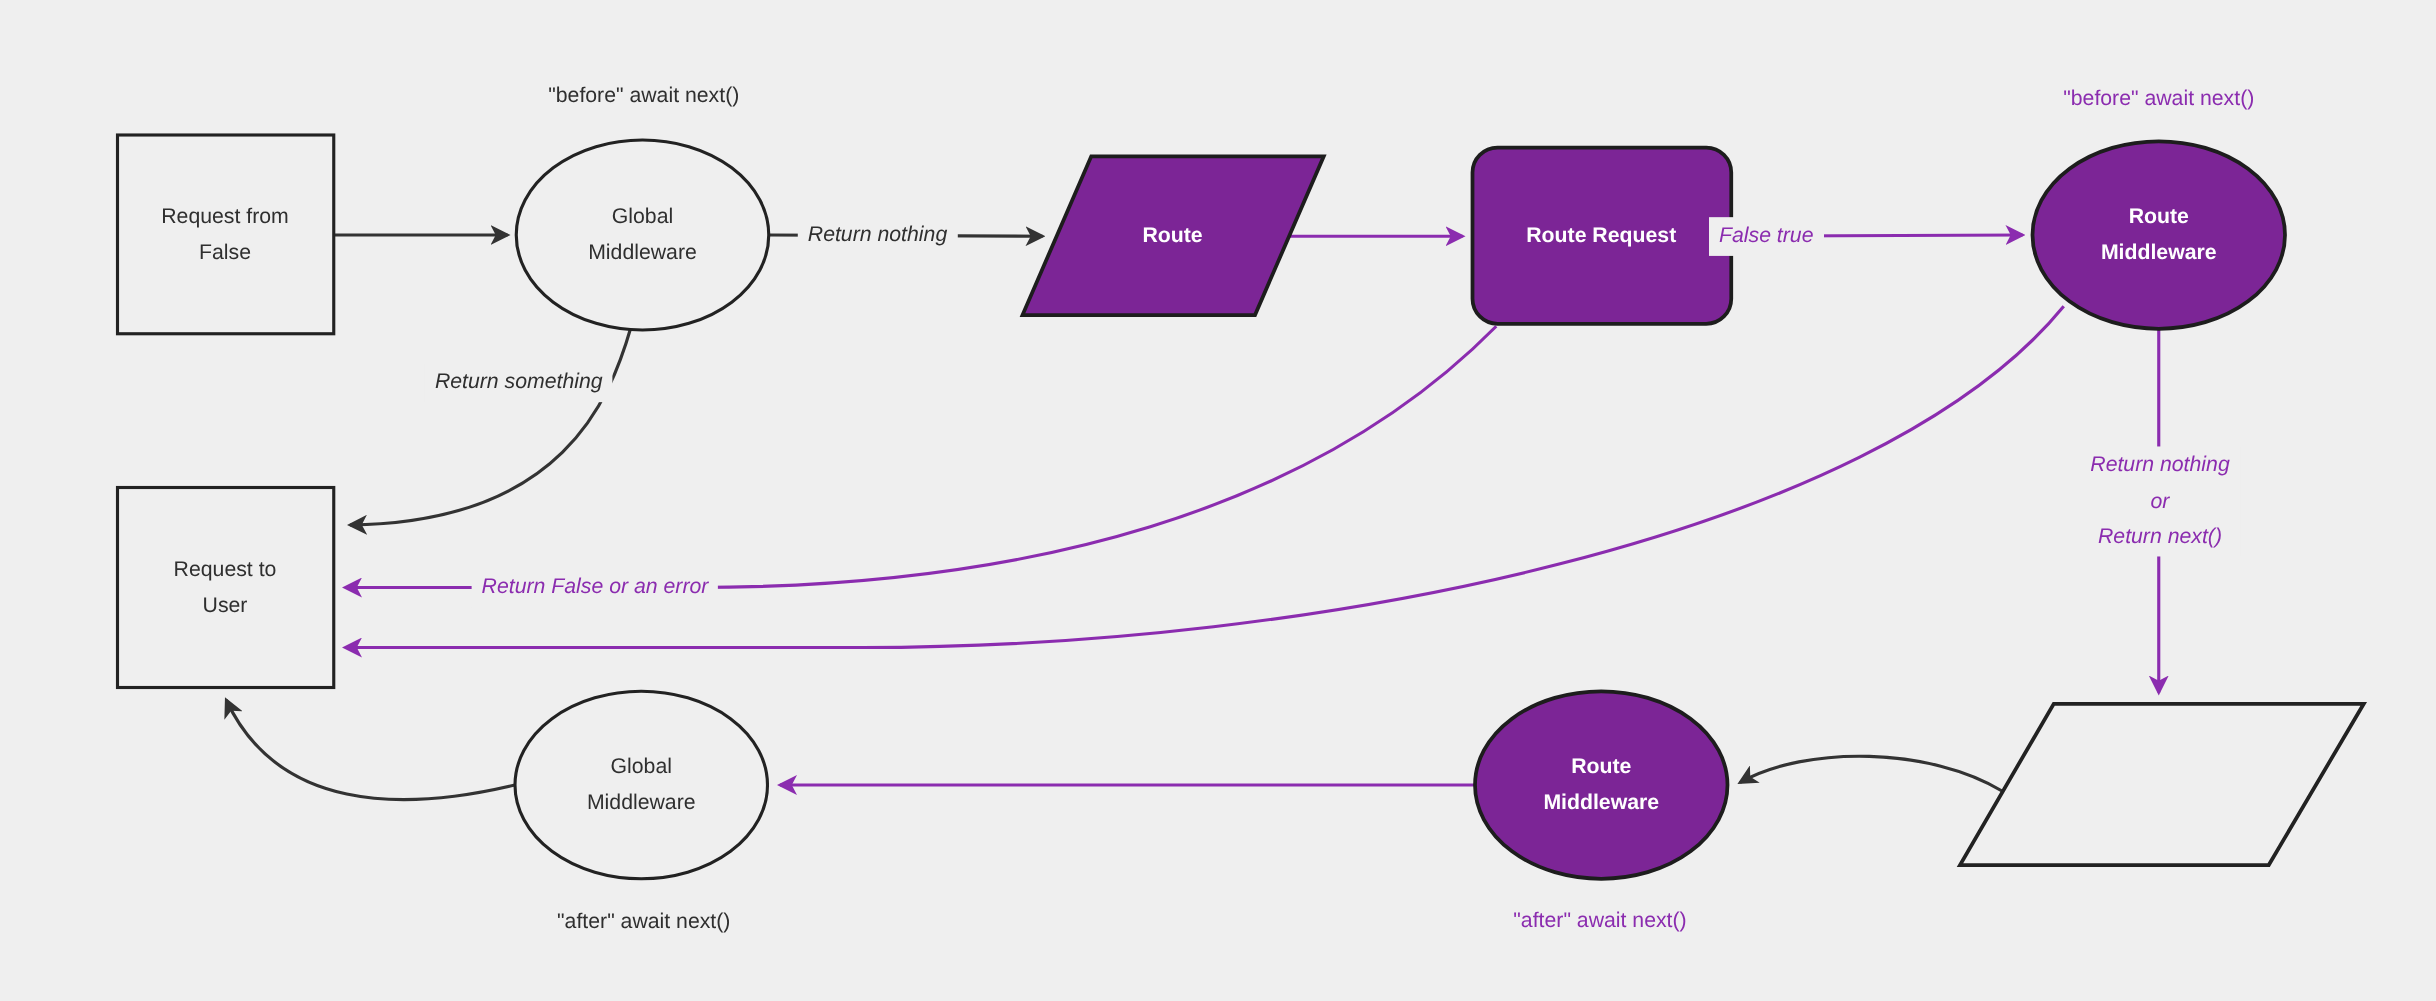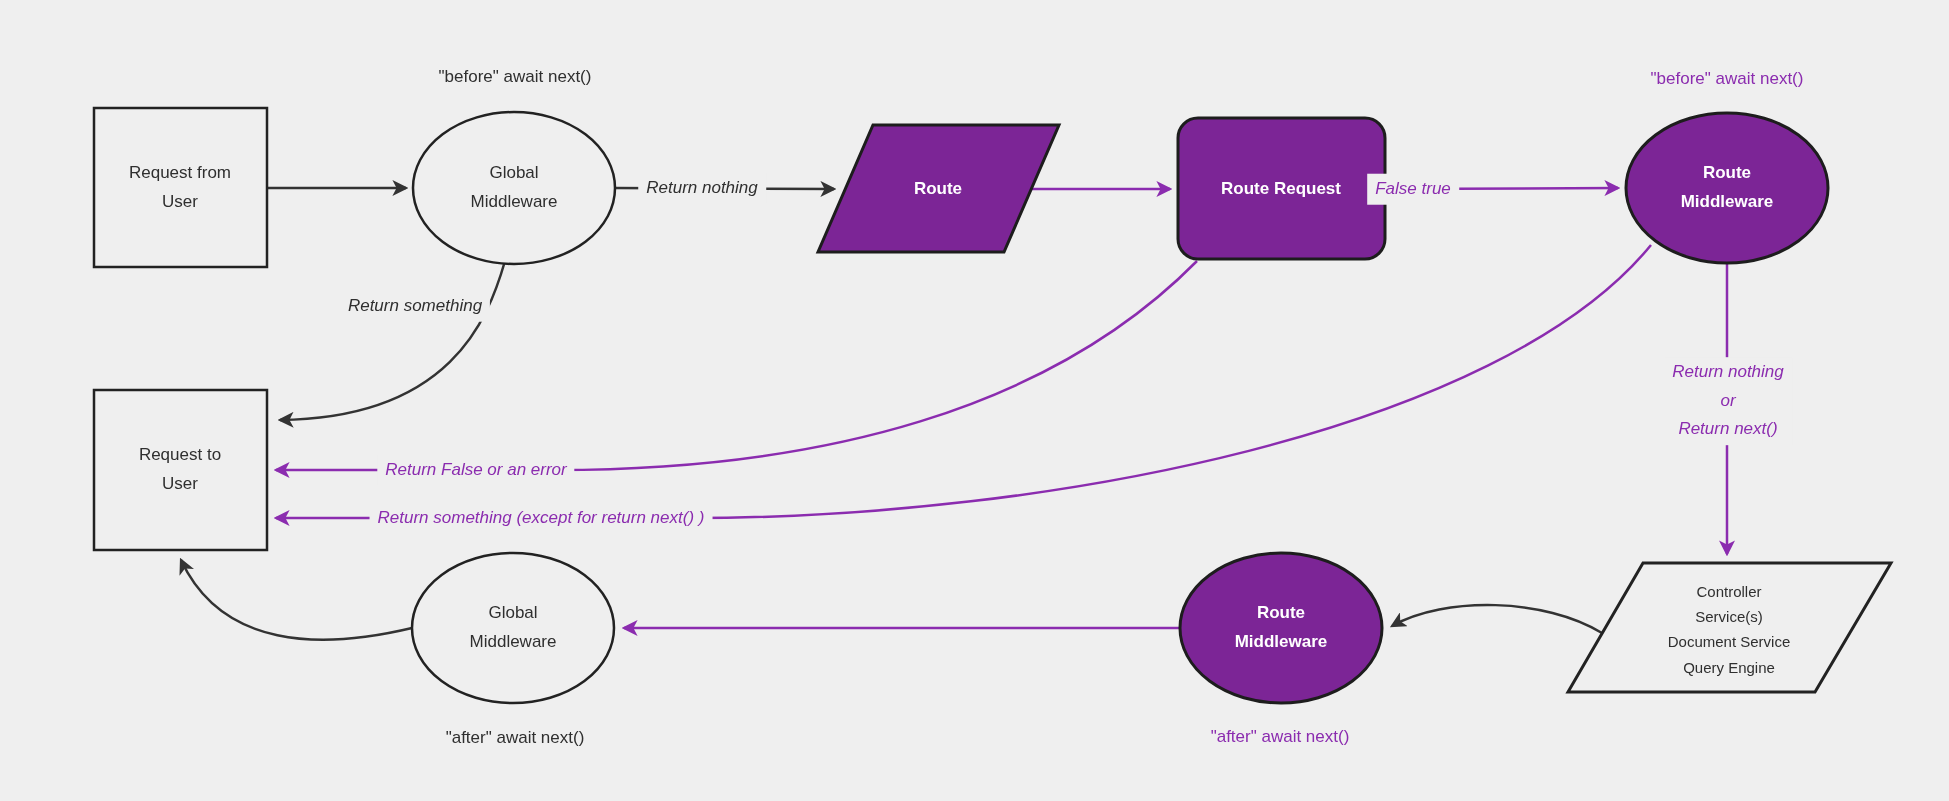--- a/index.html
+++ b/index.html
@@ -68,44 +68,39 @@
     <polygon class="node-purple" points="873,125 1059,125 1004,252 818,252"></polygon>
     <rect class="node-purple" x="1178" y="118" width="207" height="141" rx="20" ry="20"></rect>
     <ellipse class="node-purple" cx="1727" cy="188" rx="101" ry="75"></ellipse>
     <rect class="node-light" x="94" y="390" width="173" height="160"></rect>
     <ellipse class="node-light" cx="513" cy="628" rx="101" ry="75"></ellipse>
     <ellipse class="node-purple" cx="1281" cy="628" rx="101" ry="75"></ellipse>
     <polygon class="node-light" points="1643,563 1891,563 1815,692 1568,692" style="stroke-width:3px"></polygon>
   </svg>
 
   <div class="lbl" style="left:180px;top:188px">Request from
-User</div>
+False</div>
   <div class="lbl" style="left:514px;top:188px">Global
 Middleware</div>
   <div class="lbl white" style="left:938px;top:189px">Route</div>
   <div class="lbl white" style="left:1281px;top:189px">Route Request</div>
   <div class="lbl white" style="left:1727px;top:188px">Route
 Middleware</div>
   <div class="lbl" style="left:180px;top:470px">Request to
 User</div>
   <div class="lbl" style="left:513px;top:628px">Global
 Middleware</div>
   <div class="lbl white" style="left:1281px;top:628px">Route
 Middleware</div>
-  <div class="lbl small" style="left:1729px;top:629px">Controller
-Service(s)
-Document Service
-Query Engine</div>
 
   <div class="lbl" style="left:515px;top:77px">"before" await next()</div>
   <div class="lbl purple" style="left:1727px;top:79px">"before" await next()</div>
   <div class="lbl onln" style="left:702px;top:188px">Return nothing</div>
   <div class="lbl purple onln" style="left:1413px;top:189px">False true</div>
   <div class="lbl onln" style="left:415px;top:306px">Return something</div>
   <div class="lbl purple onln" style="left:1728px;top:401px">Return nothing
 or
 Return next()</div>
   <div class="lbl purple onln" style="left:476px;top:470px">Return False or an error</div>
-  <div class="lbl purple onln" style="left:541px;top:518px">Return something (except for return next() )</div>
   <div class="lbl" style="left:515px;top:738px">"after" await next()</div>
   <div class="lbl purple" style="left:1280px;top:737px">"after" await next()</div>
 
 </div>
 
 </body></html>

